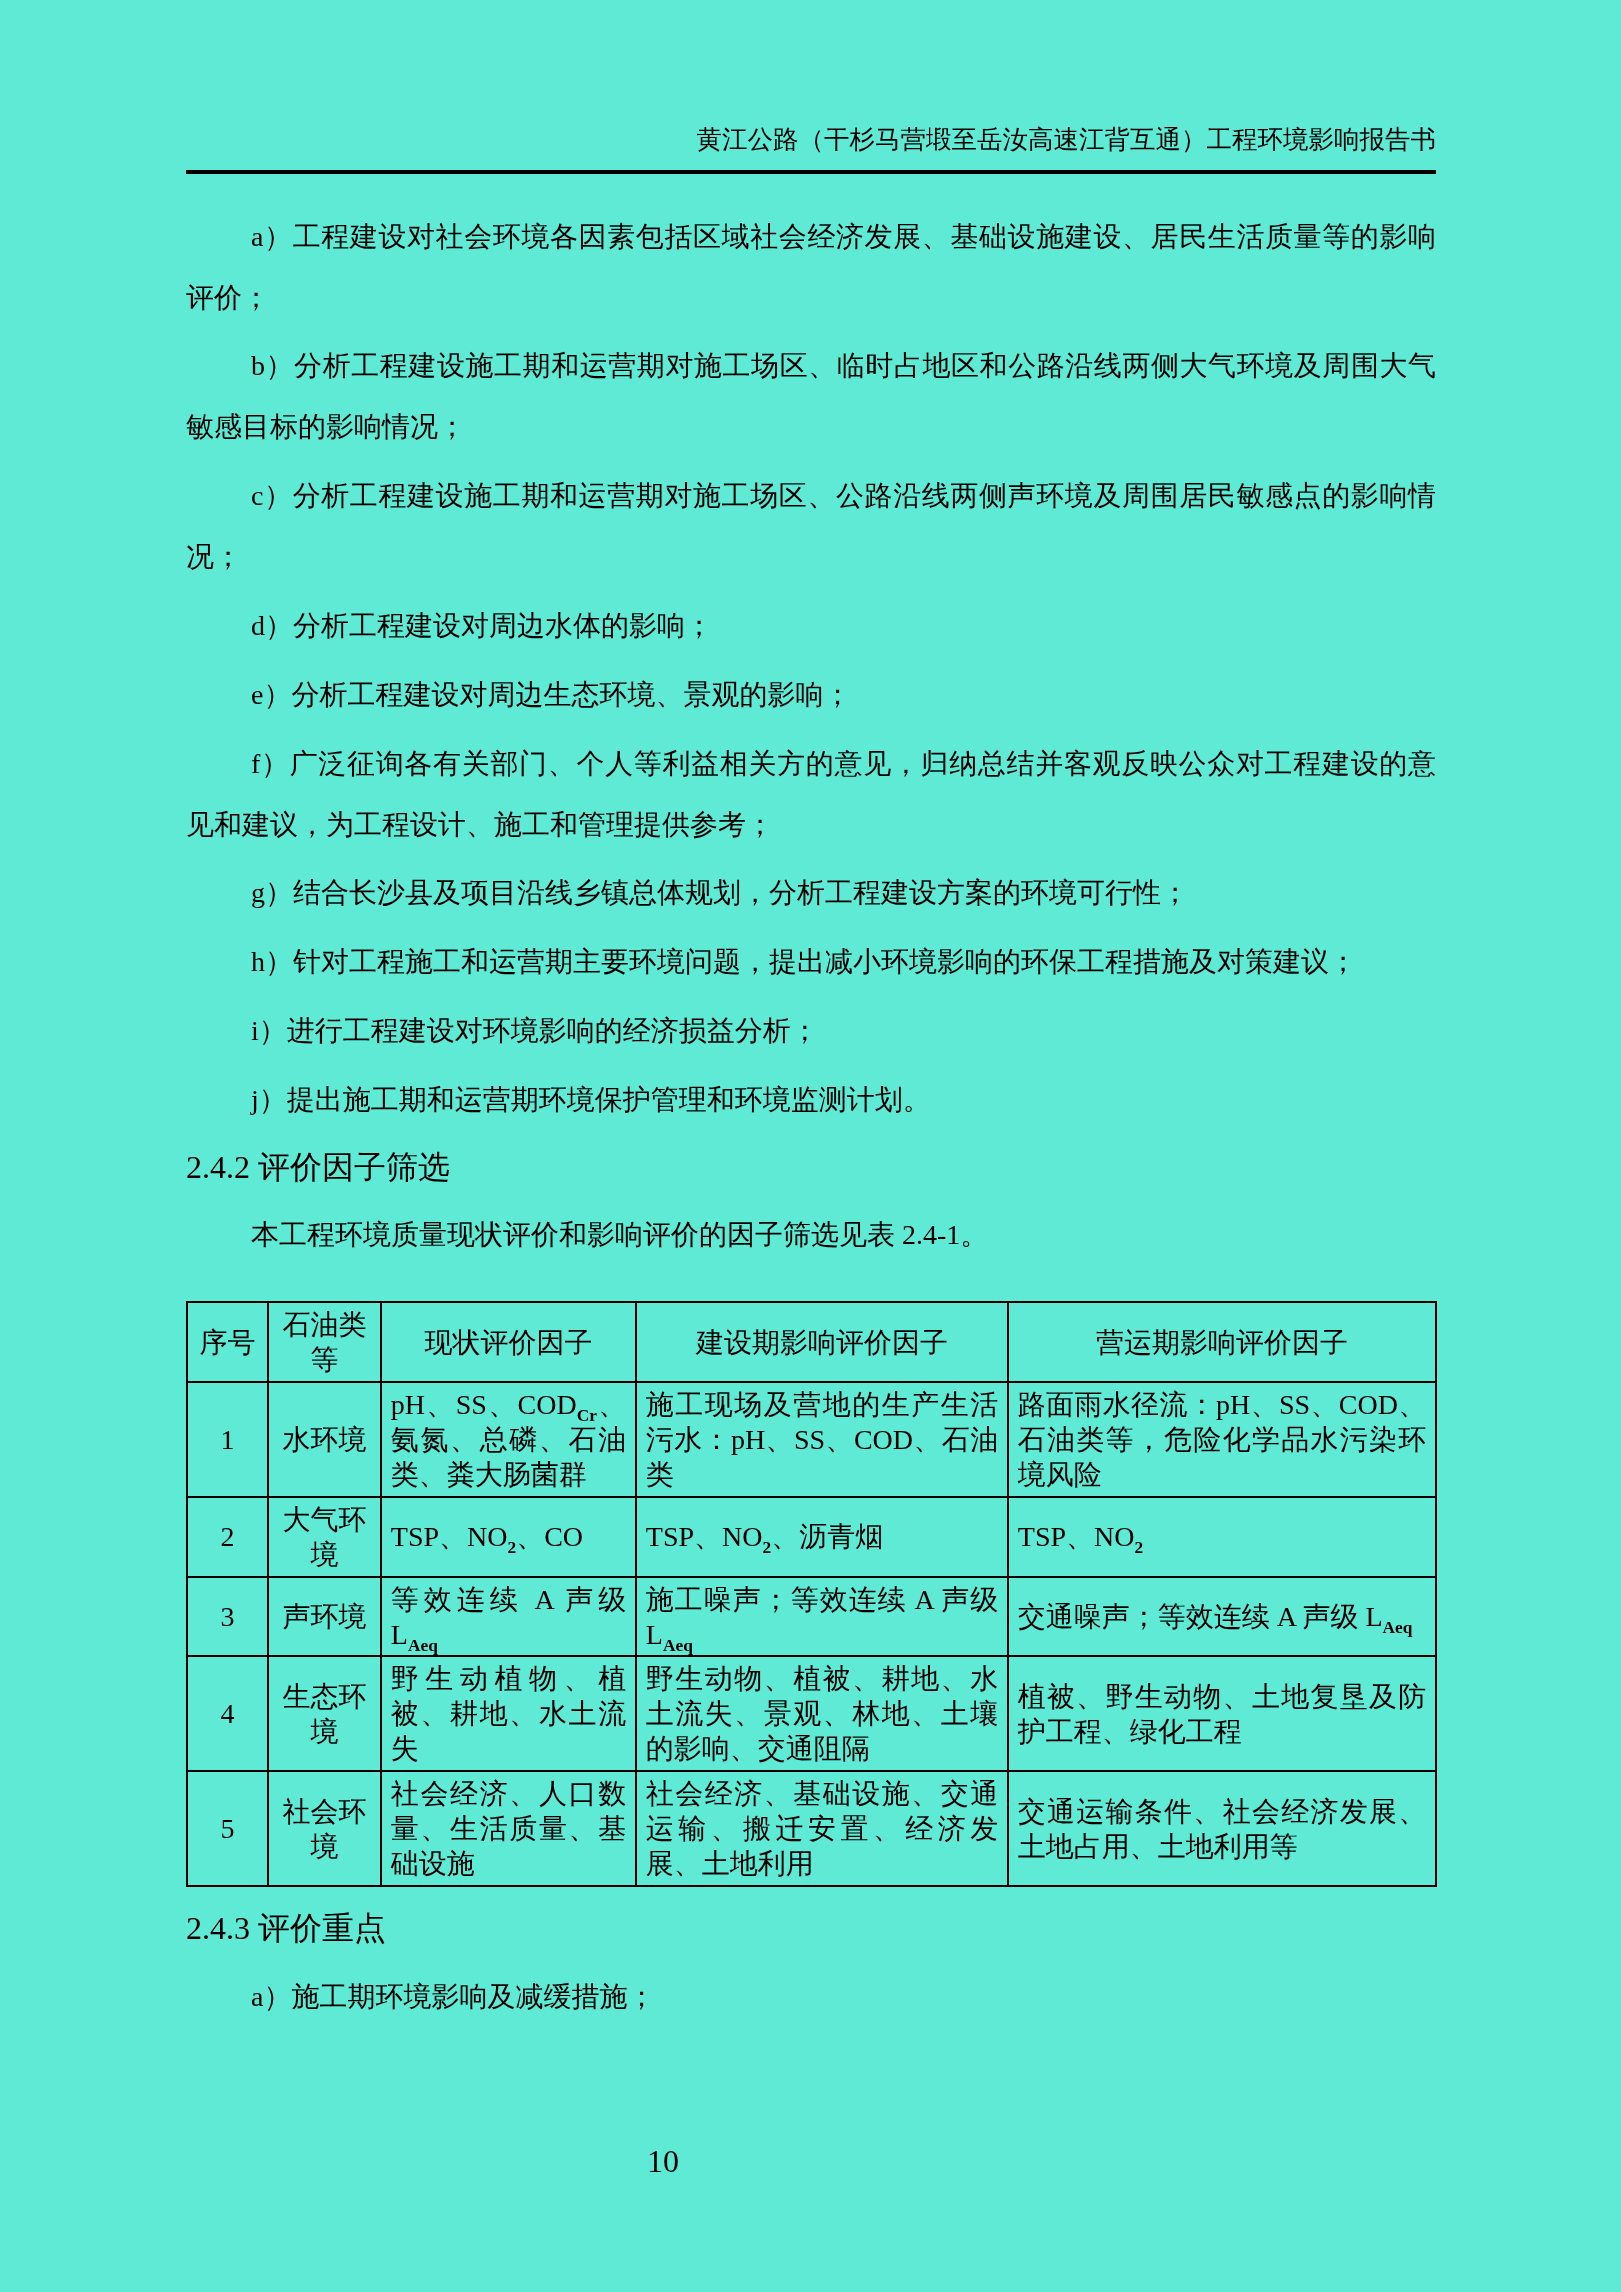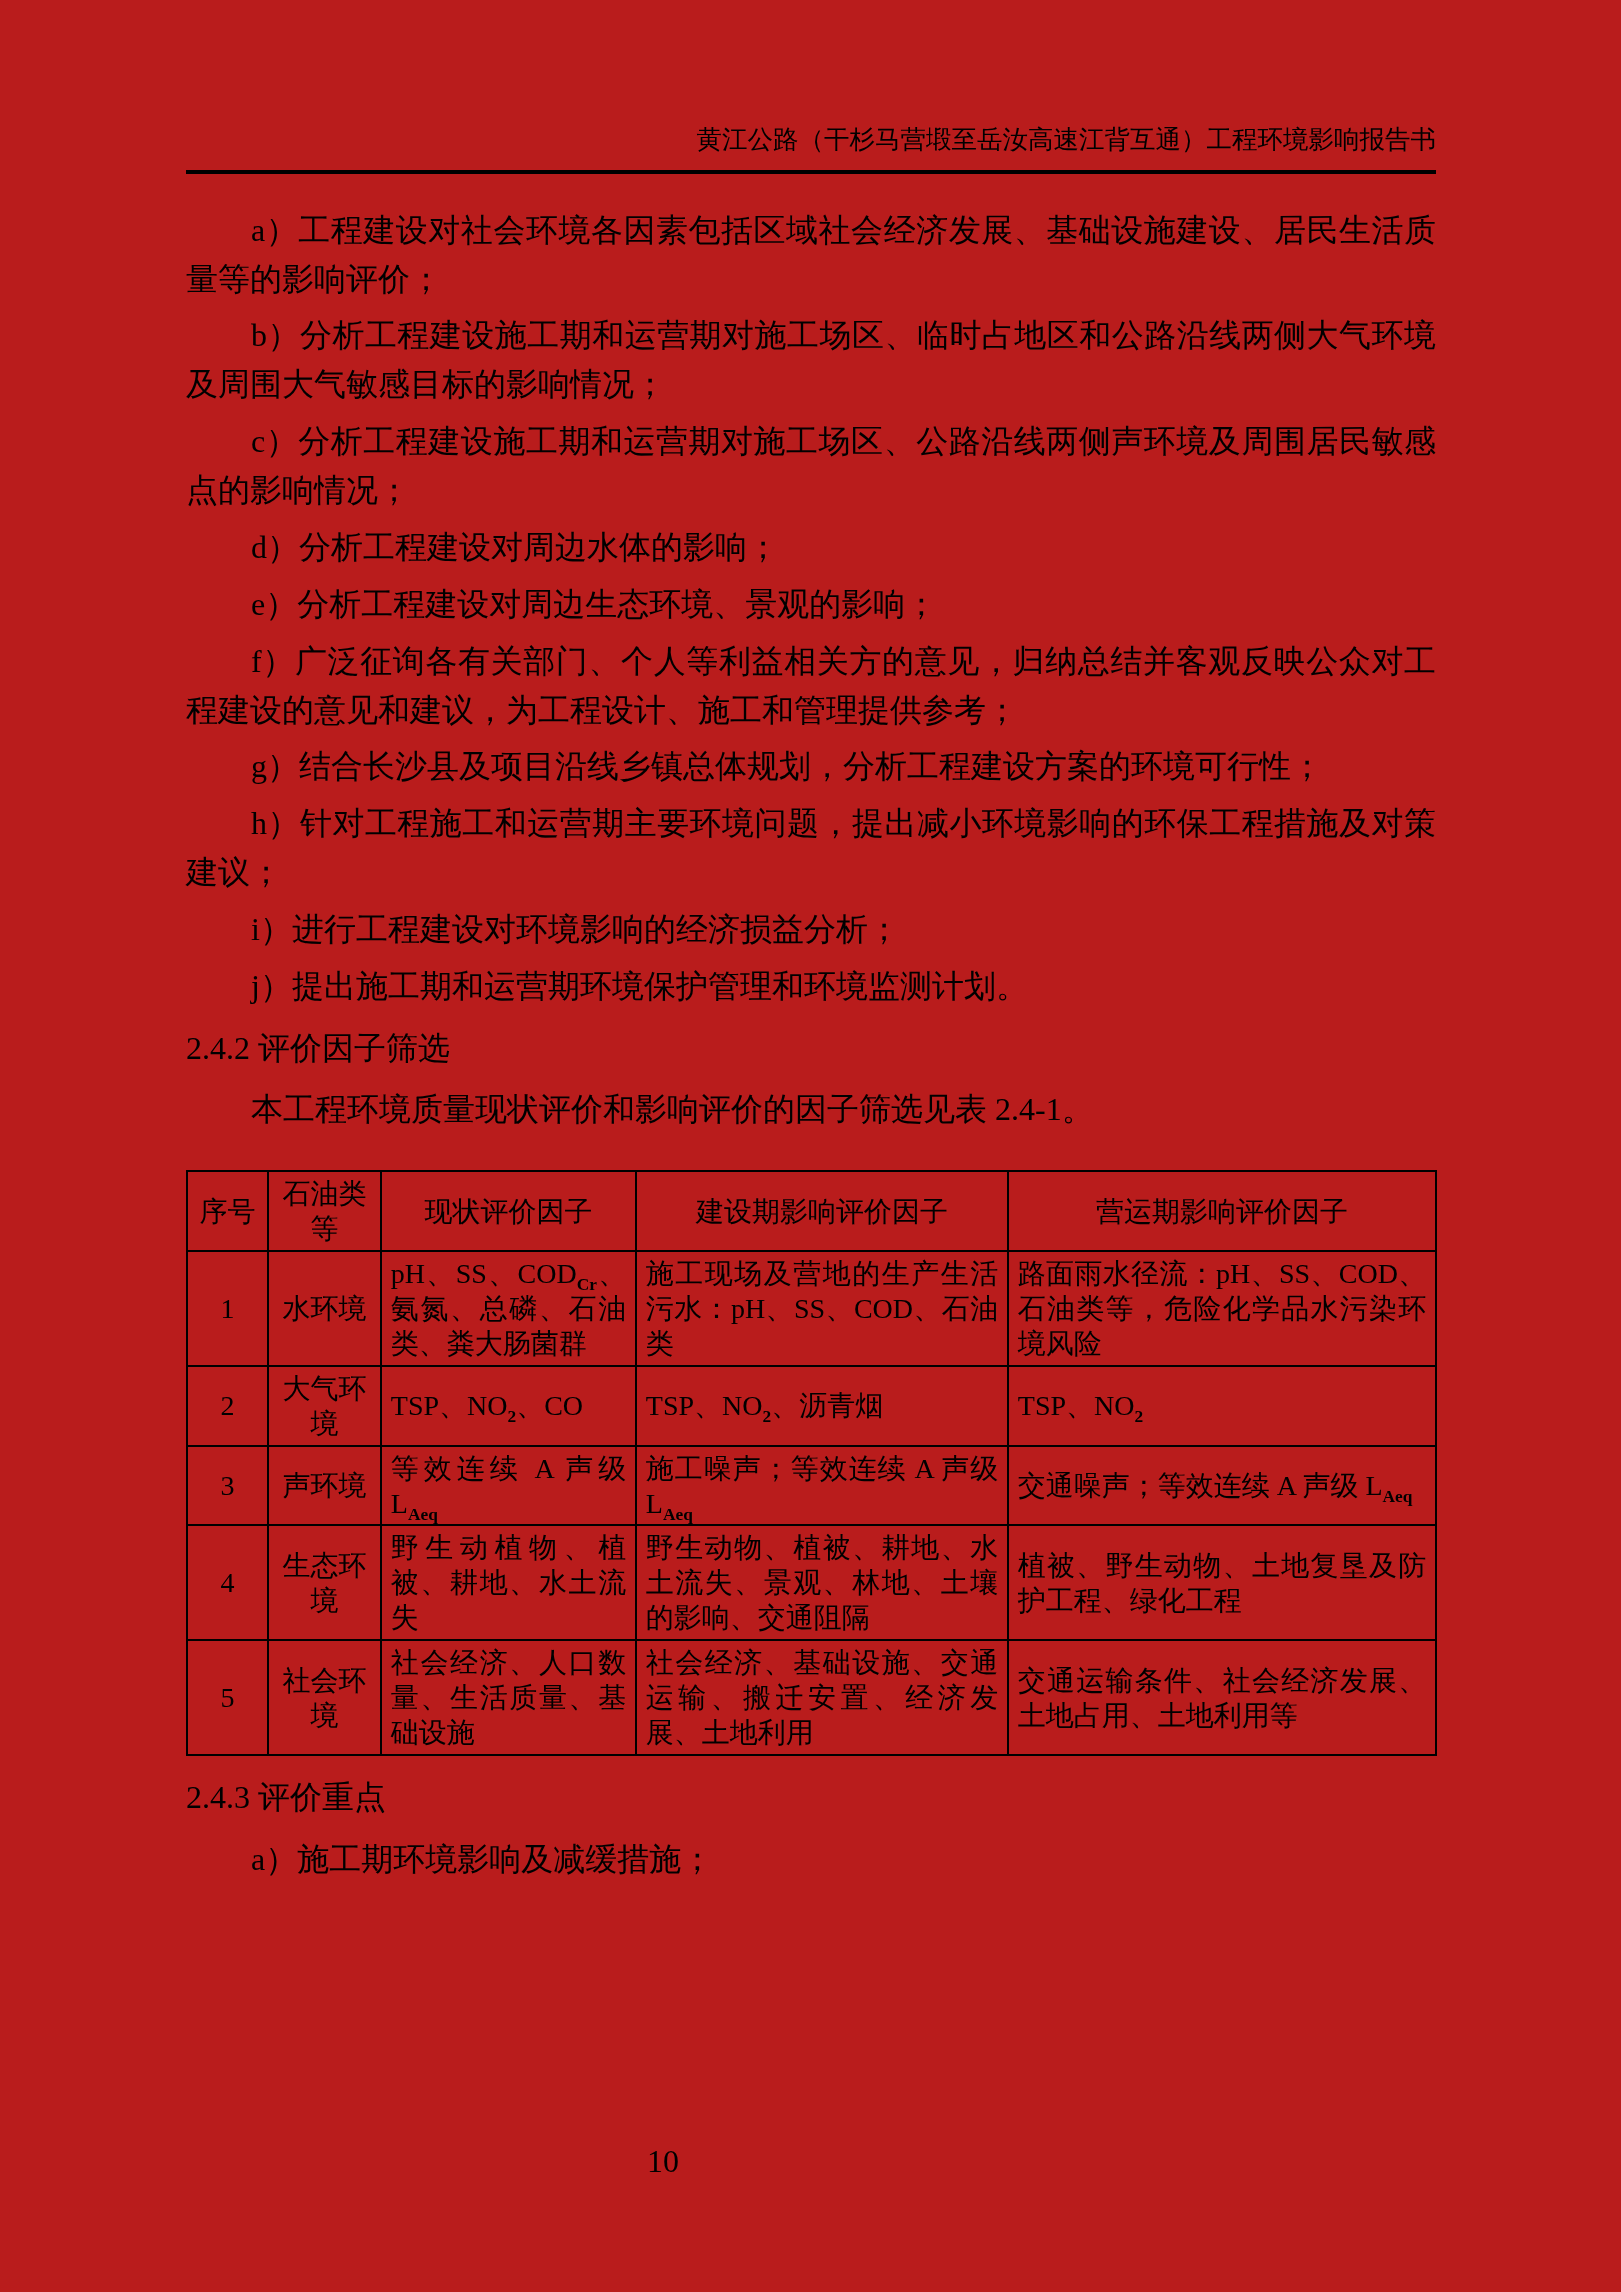--- a/index.html
+++ b/index.html
@@ -2,31 +2,31 @@
 <html><head>
 <meta charset="utf-8">
 <style>
   * { margin:0; padding:0; box-sizing:border-box; }
   html,body { background:#ffffff; }
   body {
     width:1621px; height:2293px;
     font-family:"Liberation Serif","DejaVu Serif",serif;
     color:#000;
   }
-  .page { position:relative; width:1621px; height:2293px; background:#b91c1c; overflow:hidden; }
+  .page { position:relative; width:1621px; height:2293px; background:#5eead4; overflow:hidden; }
   .content { margin:0 185px 0 186px; width:1250px; }
 
   
   .doc-header { padding-top:123px; text-align:right; font-size:25.5px; line-height:33px; }
   .header-rule { margin-top:13.7px; height:3.9px; background:#000; }
 
   
   .body-block { margin-top:32px; }
   .para {
-    font-size:32px; line-height:49px; text-align:justify;
+    font-size:28px; line-height:61px; text-align:justify;
     text-indent:65px; margin-bottom:7.8px;
   }
   .sect-heading {
     font-size:32px; line-height:59px; text-indent:0;
     margin-bottom:7.8px;
     font-family:Liberation Serif, serif;
   }
 
   
   .table-caption {

